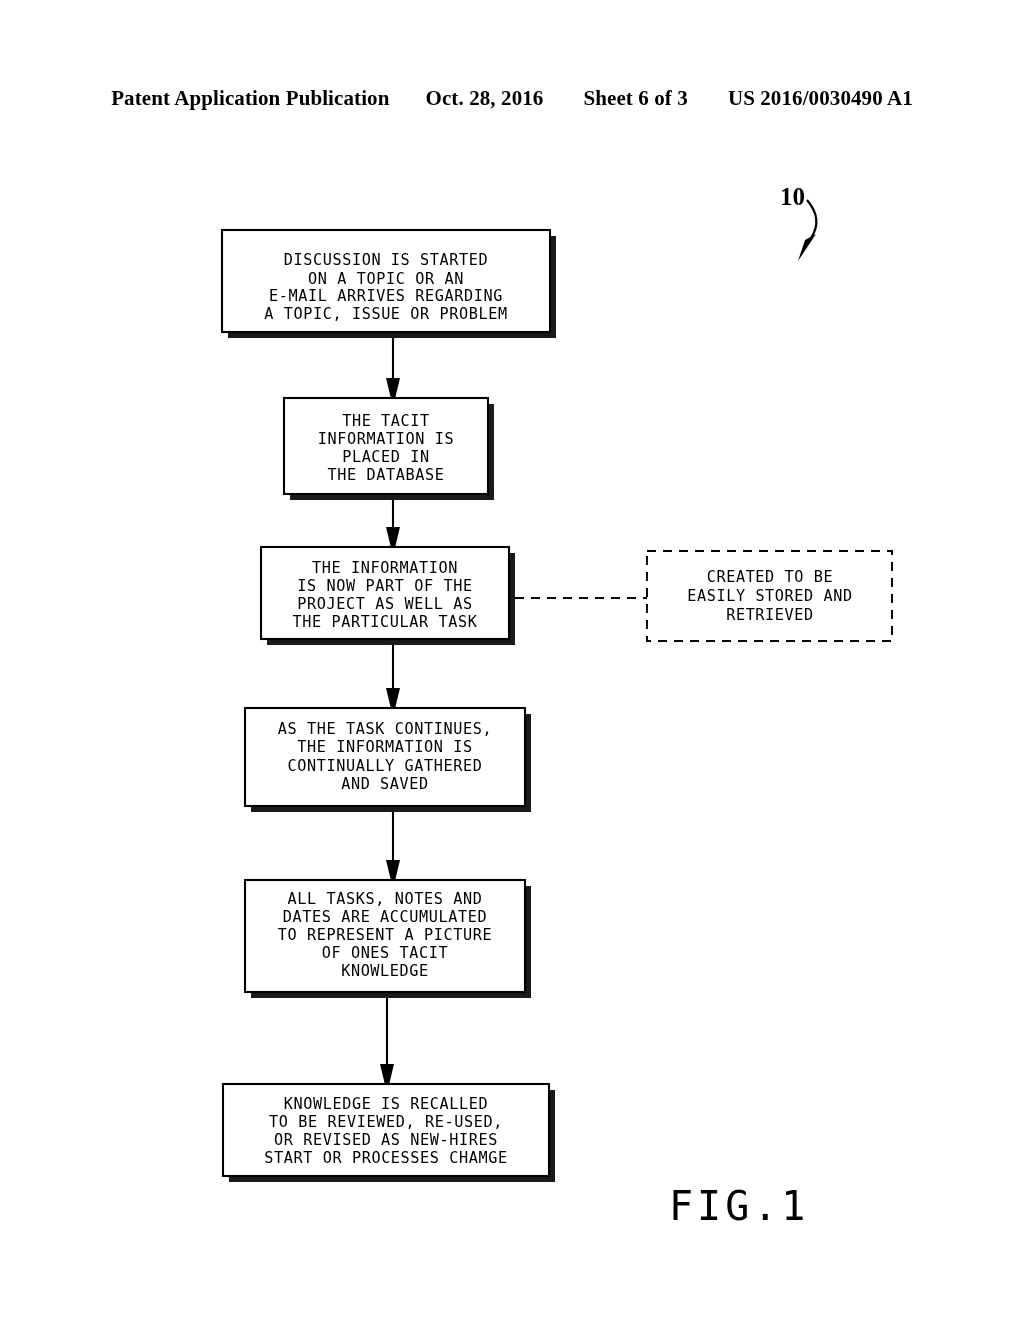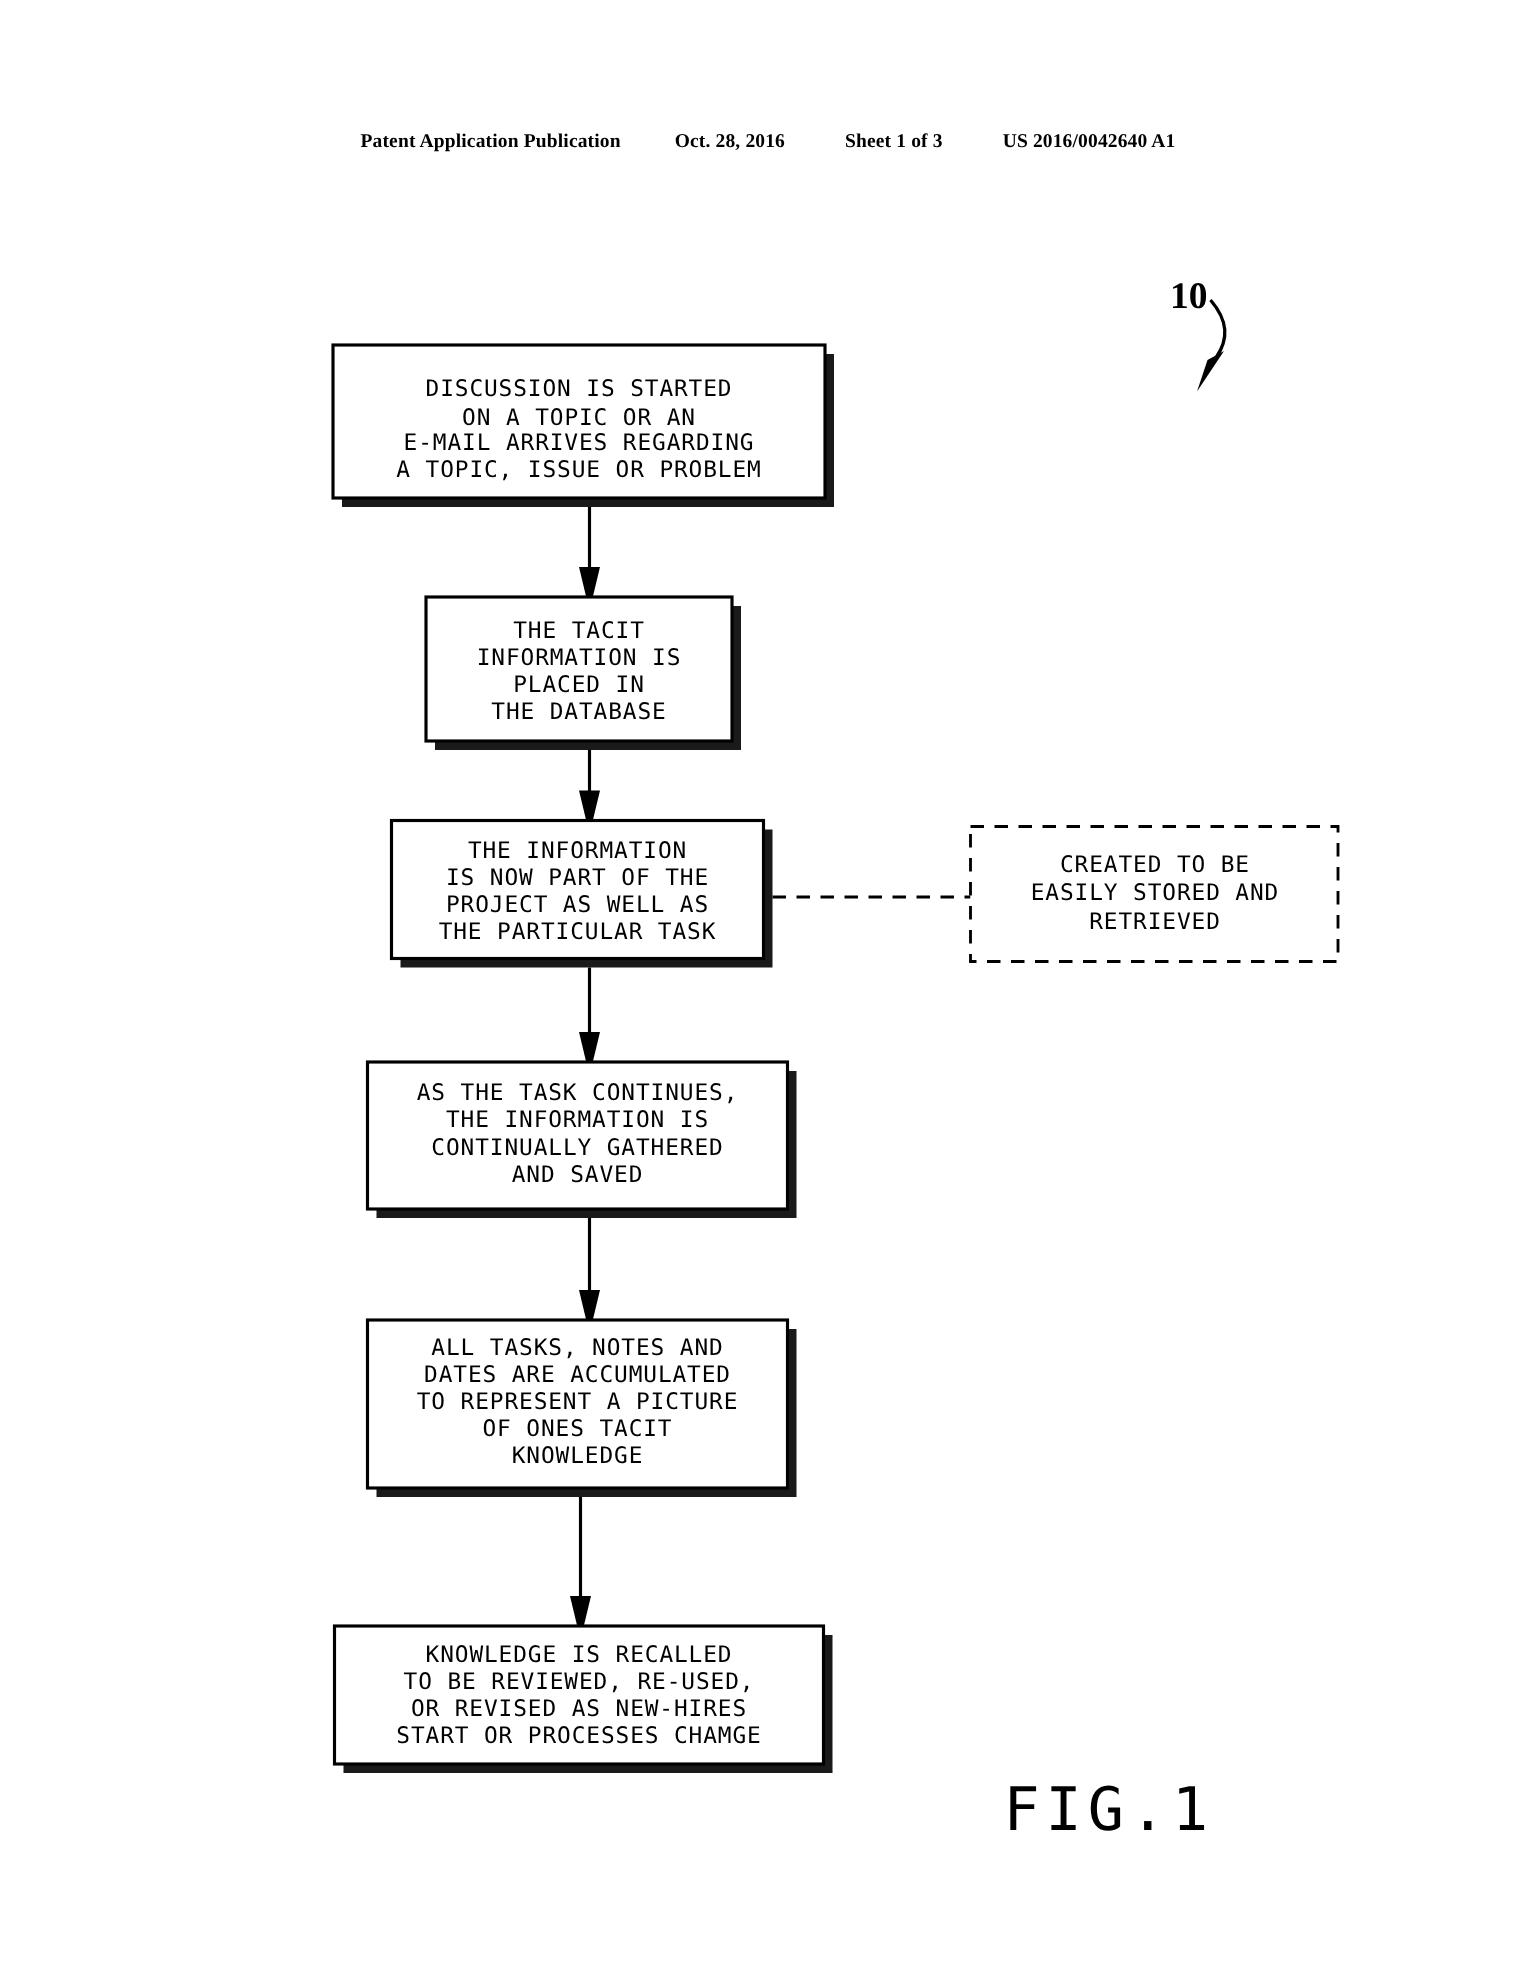--- a/index.html
+++ b/index.html
@@ -22,21 +22,21 @@
   .page-header {
     position: absolute;
     top: 86px;
     left: 0;
     width: 1024px;
     display: flex;
     justify-content: center;
     align-items: baseline;
     font-family: "Liberation Serif", "DejaVu Serif", serif;
     font-weight: bold;
-    font-size: 13px;
+    font-size: 21px;
     letter-spacing: 0.1px;
     white-space: nowrap;
   }
   .page-header .hdr-left   { margin-right: 36px; }
   .page-header .hdr-mid    { margin-right: 40px; }
   .page-header .hdr-right  { }
 
   
   .figure-canvas {
     position: absolute;
@@ -108,22 +108,22 @@
     stroke-width: 2.2;
     fill: none;
   }
 </style>
 </head>
 <body>
 
 <div class="page-header">
   <span class="hdr-left">Patent Application Publication</span>
   <span class="hdr-mid">Oct. 28, 2016</span>
-  <span class="hdr-mid">Sheet 1 of 3</span>
-  <span class="hdr-right">US 2016/0042640 A1</span>
+  <span class="hdr-mid">Sheet 6 of 3</span>
+  <span class="hdr-right">US 2016/0030490 A1</span>
 </div>
 
 <div class="figure-canvas">
 <svg viewBox="0 0 1024 1320" xmlns="http://www.w3.org/2000/svg">
 
   <defs>
     <g id="arrowDown">
       <path class="arrow-head" d="M -7 -20 L 7 -20 L 2.2 0 L -2.2 0 Z"></path>
     </g>
   </defs>

